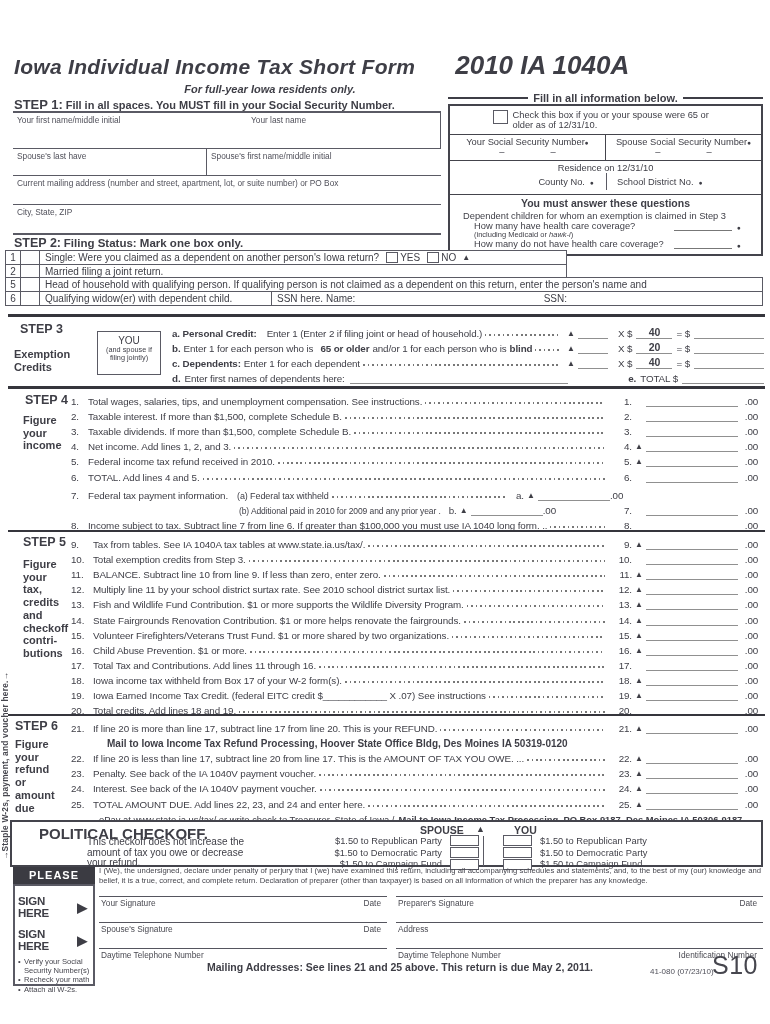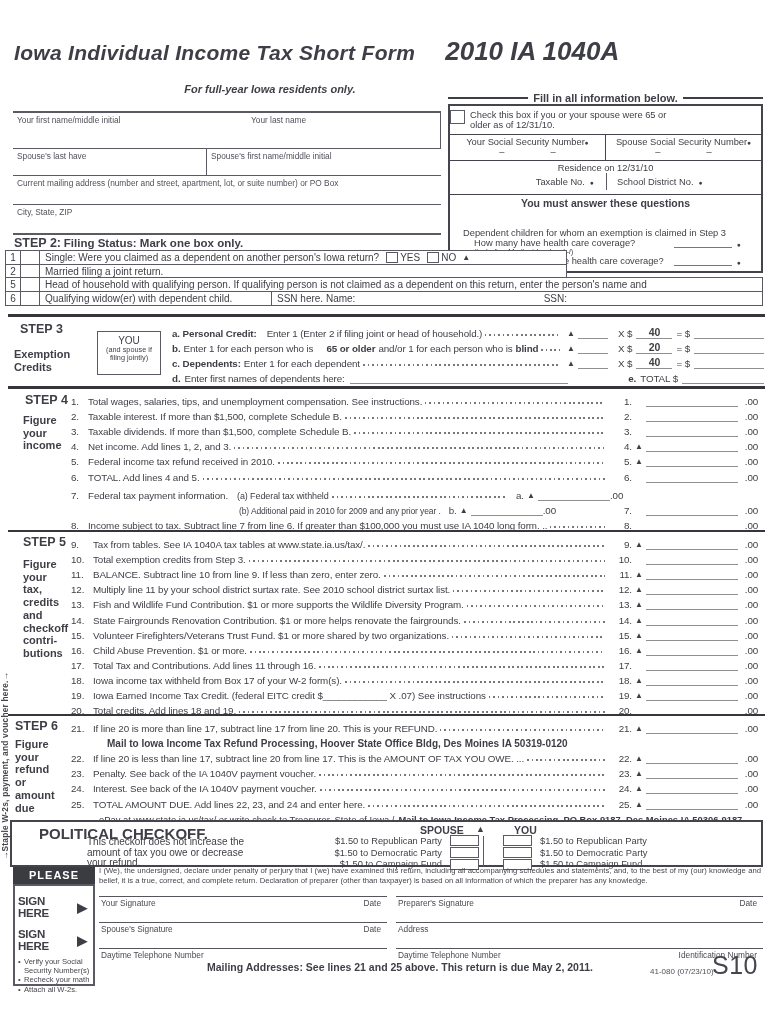--- a/index.html
+++ b/index.html
@@ -82,26 +82,30 @@
   .perjury{position:absolute;left:99px;top:866px;width:662px;font-size:7.7px;line-height:9.6px;color:#46464e;text-align:justify}
   .staple{position:absolute;left:0px;top:645px;height:242px;width:13px;writing-mode:vertical-rl;transform:rotate(180deg);
           font-size:8.4px;font-weight:700;color:#46464e;text-align:center;letter-spacing:.2px}
   .noterow{display:flex;align-items:flex-end;height:15.1px;font-size:9.4px}
 </style>
 </head>
 <body>
 
 <div class="page">
 
-  <div class="abs" style="left:14px;top:36px;display:flex;align-items:baseline;gap:30px">
+  <div class="abs" style="left:14px;top:50px;display:flex;align-items:baseline;gap:40px">
     <span class="title">Iowa Individual Income Tax Short Form</span>
     <span class="formcode">2010 IA 1040A</span>
   </div>
   <div class="abs b it" style="left:120px;top:83px;width:300px;text-align:center;font-size:11px">For full-year Iowa residents only.</div>
 
+  <div class="abs" style="left:14px;top:97px;white-space:nowrap">
+    <span class="b" style="font-size:13px">STEP 1:</span>
+    <span class="b" style="font-size:11px">Fill in all spaces. You MUST fill in your Social Security Number.</span>
+  </div>
 
   <div class="ftable">
     <div class="ftr" style="height:35px">
       <div class="ftd" style="flex:1"><span>Your first name/middle initial</span></div>
       <div class="ftd fdiv" style="width:194px"><span>Your last name</span></div>
     </div>
     <div class="ftr" style="height:26px">
       <div class="ftd fdiv" style="width:194px"><span>Spouse's last have</span></div>
       <div class="ftd" style="flex:1"><span>Spouse's first name/middle initial</span></div>
     </div>
@@ -112,21 +116,21 @@
       <div class="ftd" style="flex:1"><span>City, State, ZIP</span></div>
     </div>
   </div>
 
   <div class="ihead">
     <span class="hline"></span>
     <span class="b" style="font-size:11px;white-space:nowrap">Fill in all information below.</span>
     <span class="hline"></span>
   </div>
   <div class="ibox">
-    <div class="isec" style="display:flex;gap:5px;padding:4px 4px 4px 0">
+    <div class="isec" style="display:flex;justify-content:center;gap:5px;padding:4px 4px 4px 16px">
       <span class="cb" style="width:13px;height:12px"></span>
       <span style="width:218px">Check this box if you or your spouse were 65 or older as of 12/31/10.</span>
     </div>
     <div class="isec icols">
       <div class="icol fdivr">
         <div class="lblrow">
             <span>Your Social Security Number</span>
             <span class="bullet">●</span>
           </div>
         <div class="dashrow">
@@ -142,31 +146,31 @@
         <div class="dashrow">
             <span>–</span>
             <span>–</span>
           </div>
       </div>
     </div>
     <div class="isec" style="padding:2px 0 4px 0">
       <div style="text-align:center">Residence on 12/31/10</div>
       <div style="display:flex;align-items:center">
         <div style="flex:1;text-align:right;padding-right:12px">
-          <span>Taxable No.</span>&nbsp;&nbsp;<span class="bullet">●</span>
+          <span>County No.</span>&nbsp;&nbsp;<span class="bullet">●</span>
         </div>
         <div style="border-left:1.2px solid #5a5a64;height:17px"></div>
         <div style="flex:1;padding-left:10px">
           <span>School District No.</span>&nbsp;&nbsp;<span class="bullet">●</span>
         </div>
       </div>
     </div>
     <div class="isec" style="padding:2px 0 5px 0">
       <div class="b" style="text-align:center;font-size:10.5px">You must answer these questions</div>
-      <div style="padding-left:13px;margin-top:19px">Dependent children for whom an exemption is claimed in Step 3</div>
+      <div style="padding-left:13px;margin-top:2px">Dependent children for whom an exemption is claimed in Step 3</div>
       <div class="qrow">
         <span>How many have health care coverage?</span>
         <span class="qblank"></span>
         <span class="bullet">●</span>
       </div>
       <div style="padding-left:24px;font-size:7.5px;line-height:7.5px">
         <span>(including Medicaid or </span><span class="it">hawk-i</span><span>)</span>
       </div>
       <div class="qrow">
         <span>How many do not have health care coverage?</span>
@@ -231,21 +235,21 @@
         <span class="rtri">▲</span>
         <span class="s3blank1"></span>
         <span style="margin-left:10px">X $</span>
         <span class="valblank">40</span>
         <span>= $</span>
         <span class="s3blank2"></span>
       </div>
       <div class="s3row">
         <span class="b">b.</span>
           <span style="margin-left:3px">Enter 1 for each person who is</span>
-        <span class="b" style="margin-left:13px">65 or older</span>
+        <span class="b" style="margin-left:7px">65 or older</span>
           <span style="margin-left:3px">and/or 1 for each person who is</span>
         <span class="b" style="margin-left:3px">blind</span>
         <span class="dots"></span>
         <span class="rtri">▲</span>
         <span class="s3blank1"></span>
         <span style="margin-left:10px">X $</span>
         <span class="valblank">20</span>
         <span>= $</span>
         <span class="s3blank2"></span>
       </div>

